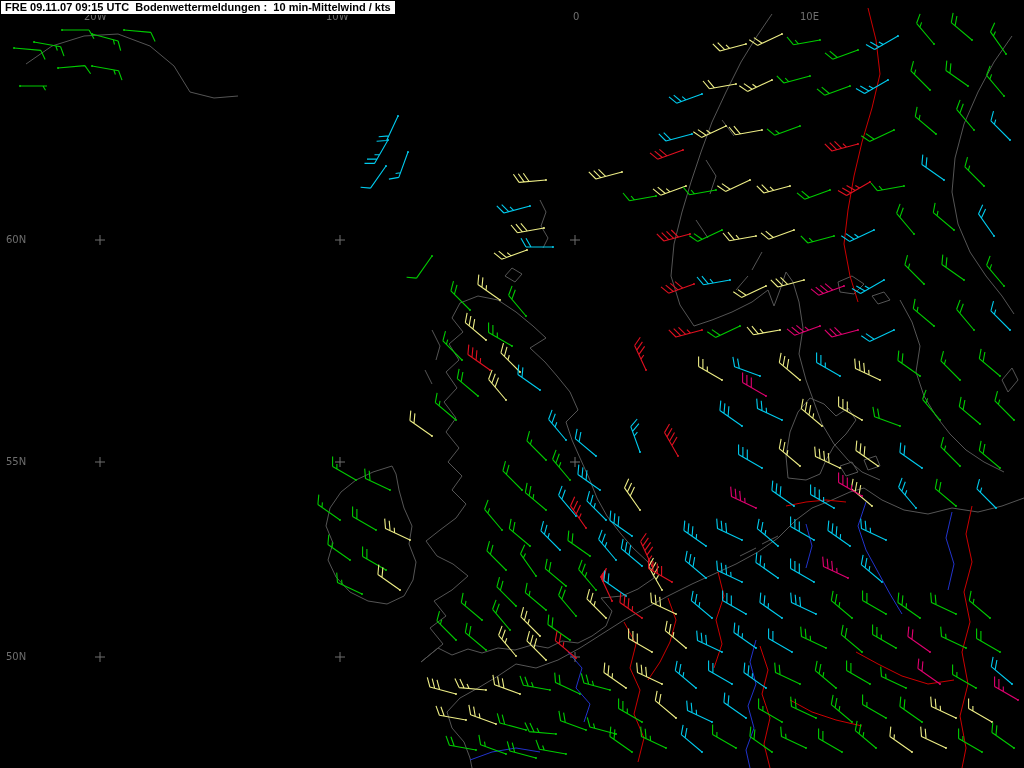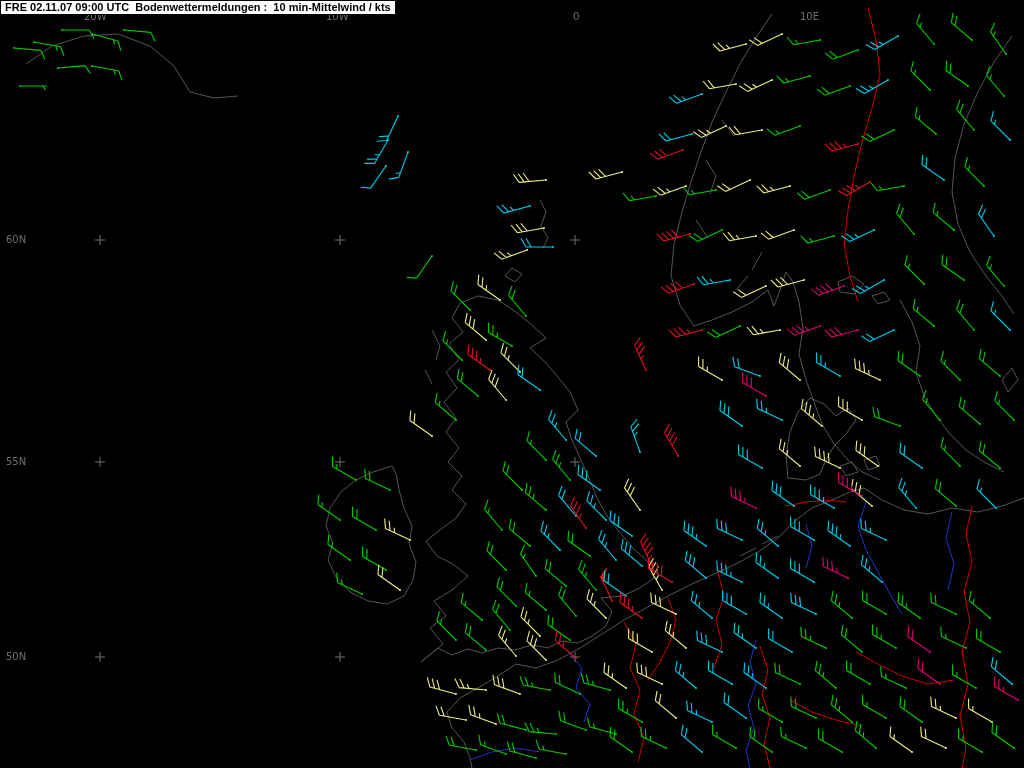--- a/index.html
+++ b/index.html
@@ -1130,14 +1130,14 @@
       </g>
       <g>
         <path d="M 1014 748 L 991.9 732.5 M 991.9 732.5 L 992.8 722.6 M 996 735.4 L 996.9 725.4" stroke="#00cc00" fill="none" stroke-width="1.1"></path>
         <circle cx="1014" cy="748" r="1" fill="#00cc00"></circle>
       </g>
       <g>
         <path d="M 1018 700 L 994.6 686.5 M 994.6 686.5 L 994.6 676.5 M 998.9 689 L 998.9 679 M 1003.3 691.5 L 1003.3 686.5" stroke="#e00070" fill="none" stroke-width="1.1"></path>
         <circle cx="1018" cy="700" r="1" fill="#e00070"></circle>
       </g>
     </svg>
-  <div class="titlebar">FRE 02.11.07 09:00 UTC  Bodenwettermeldungen :  10 min-Mittelwind / kts</div>
+  <div class="titlebar">FRE 09.11.07 09:15 UTC  Bodenwettermeldungen :  10 min-Mittelwind / kts</div>
 </div>
 
 </body></html>

